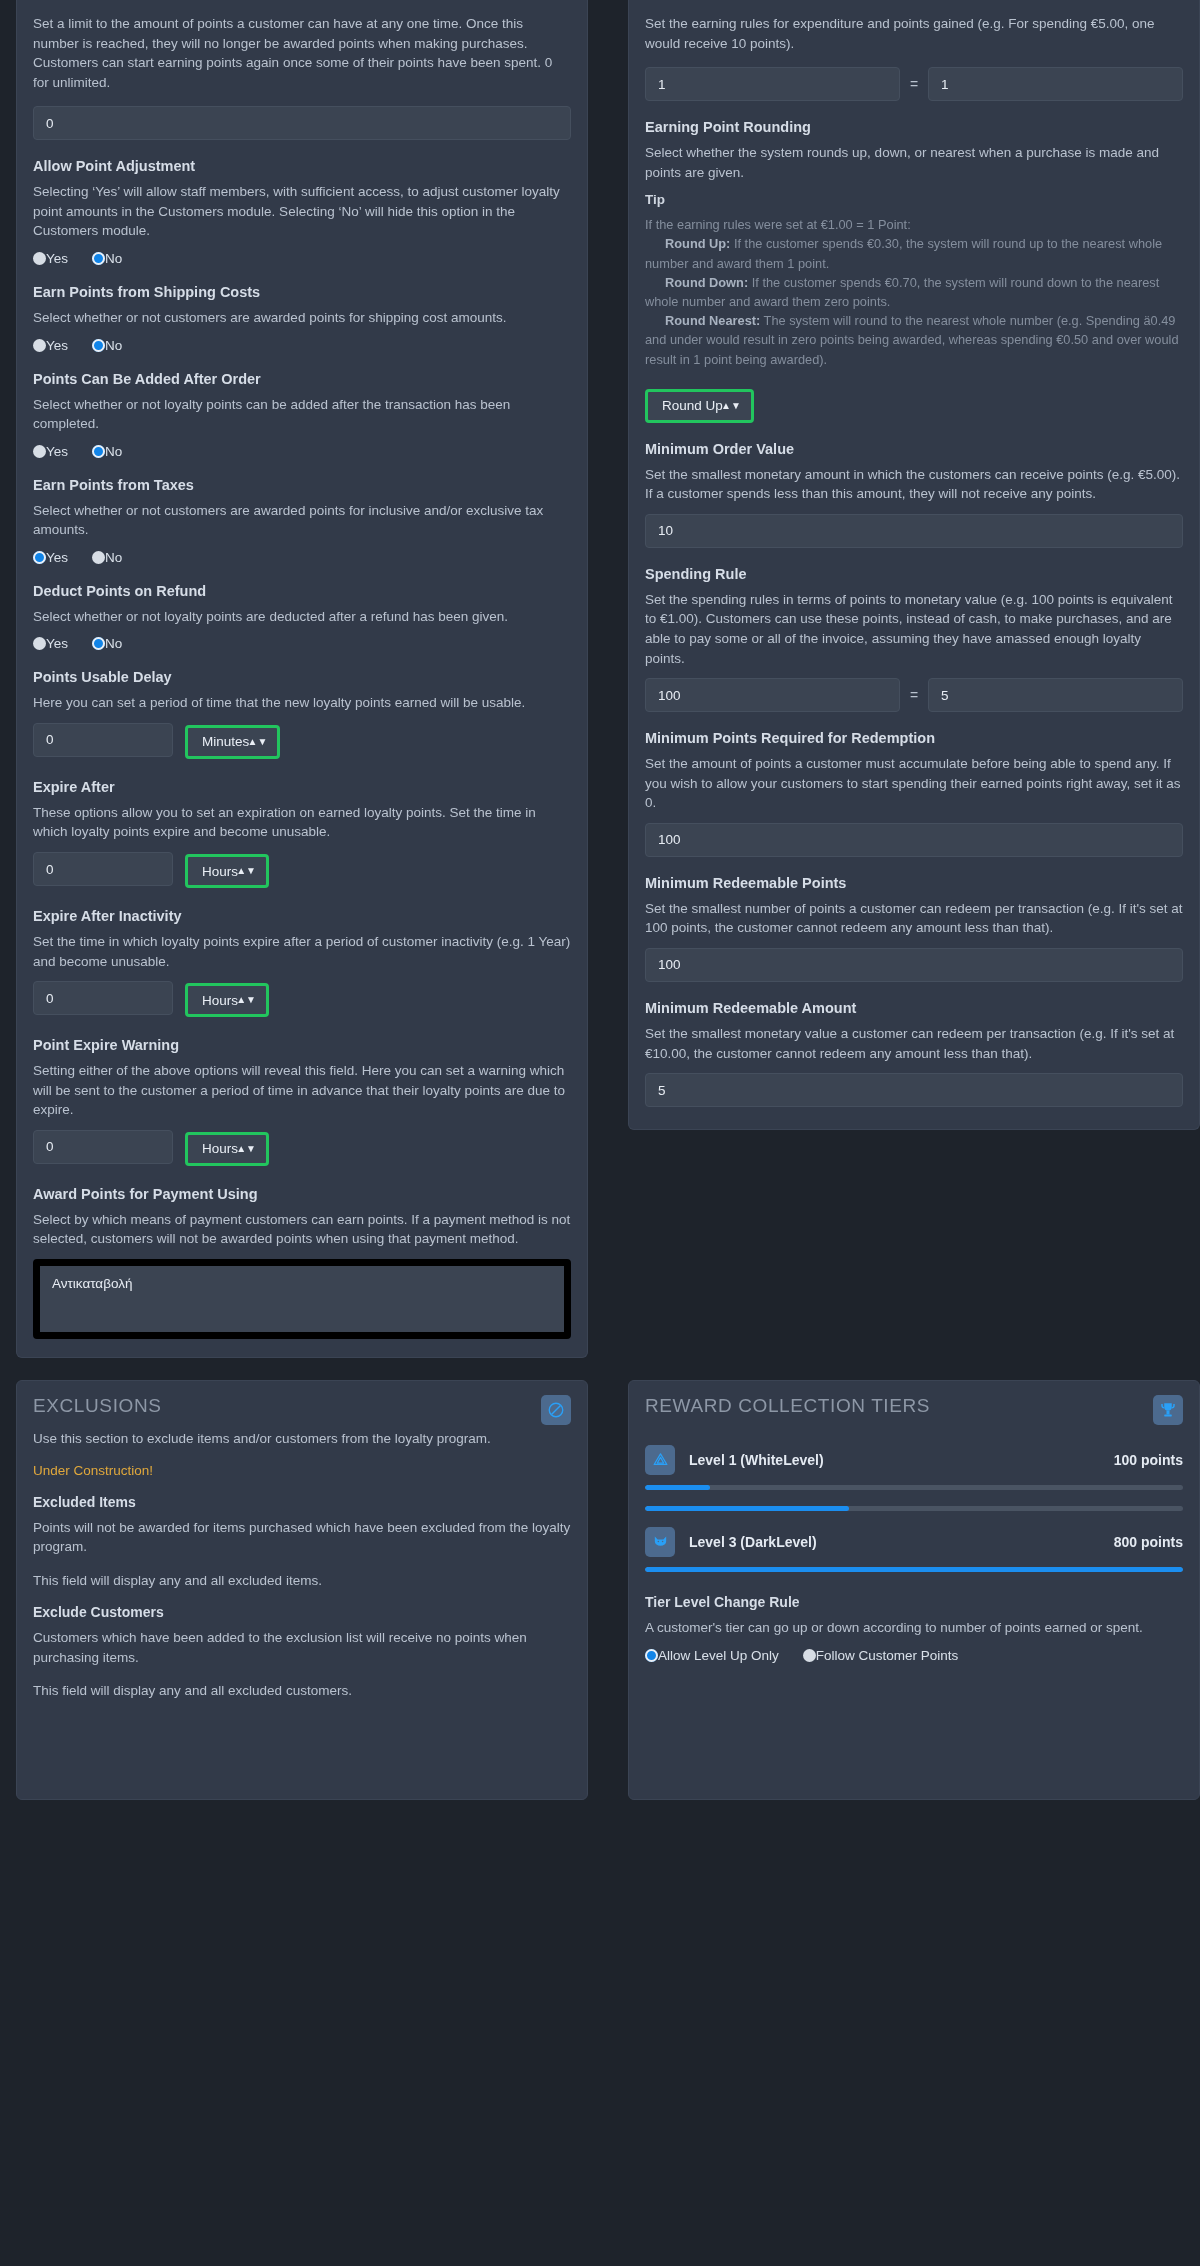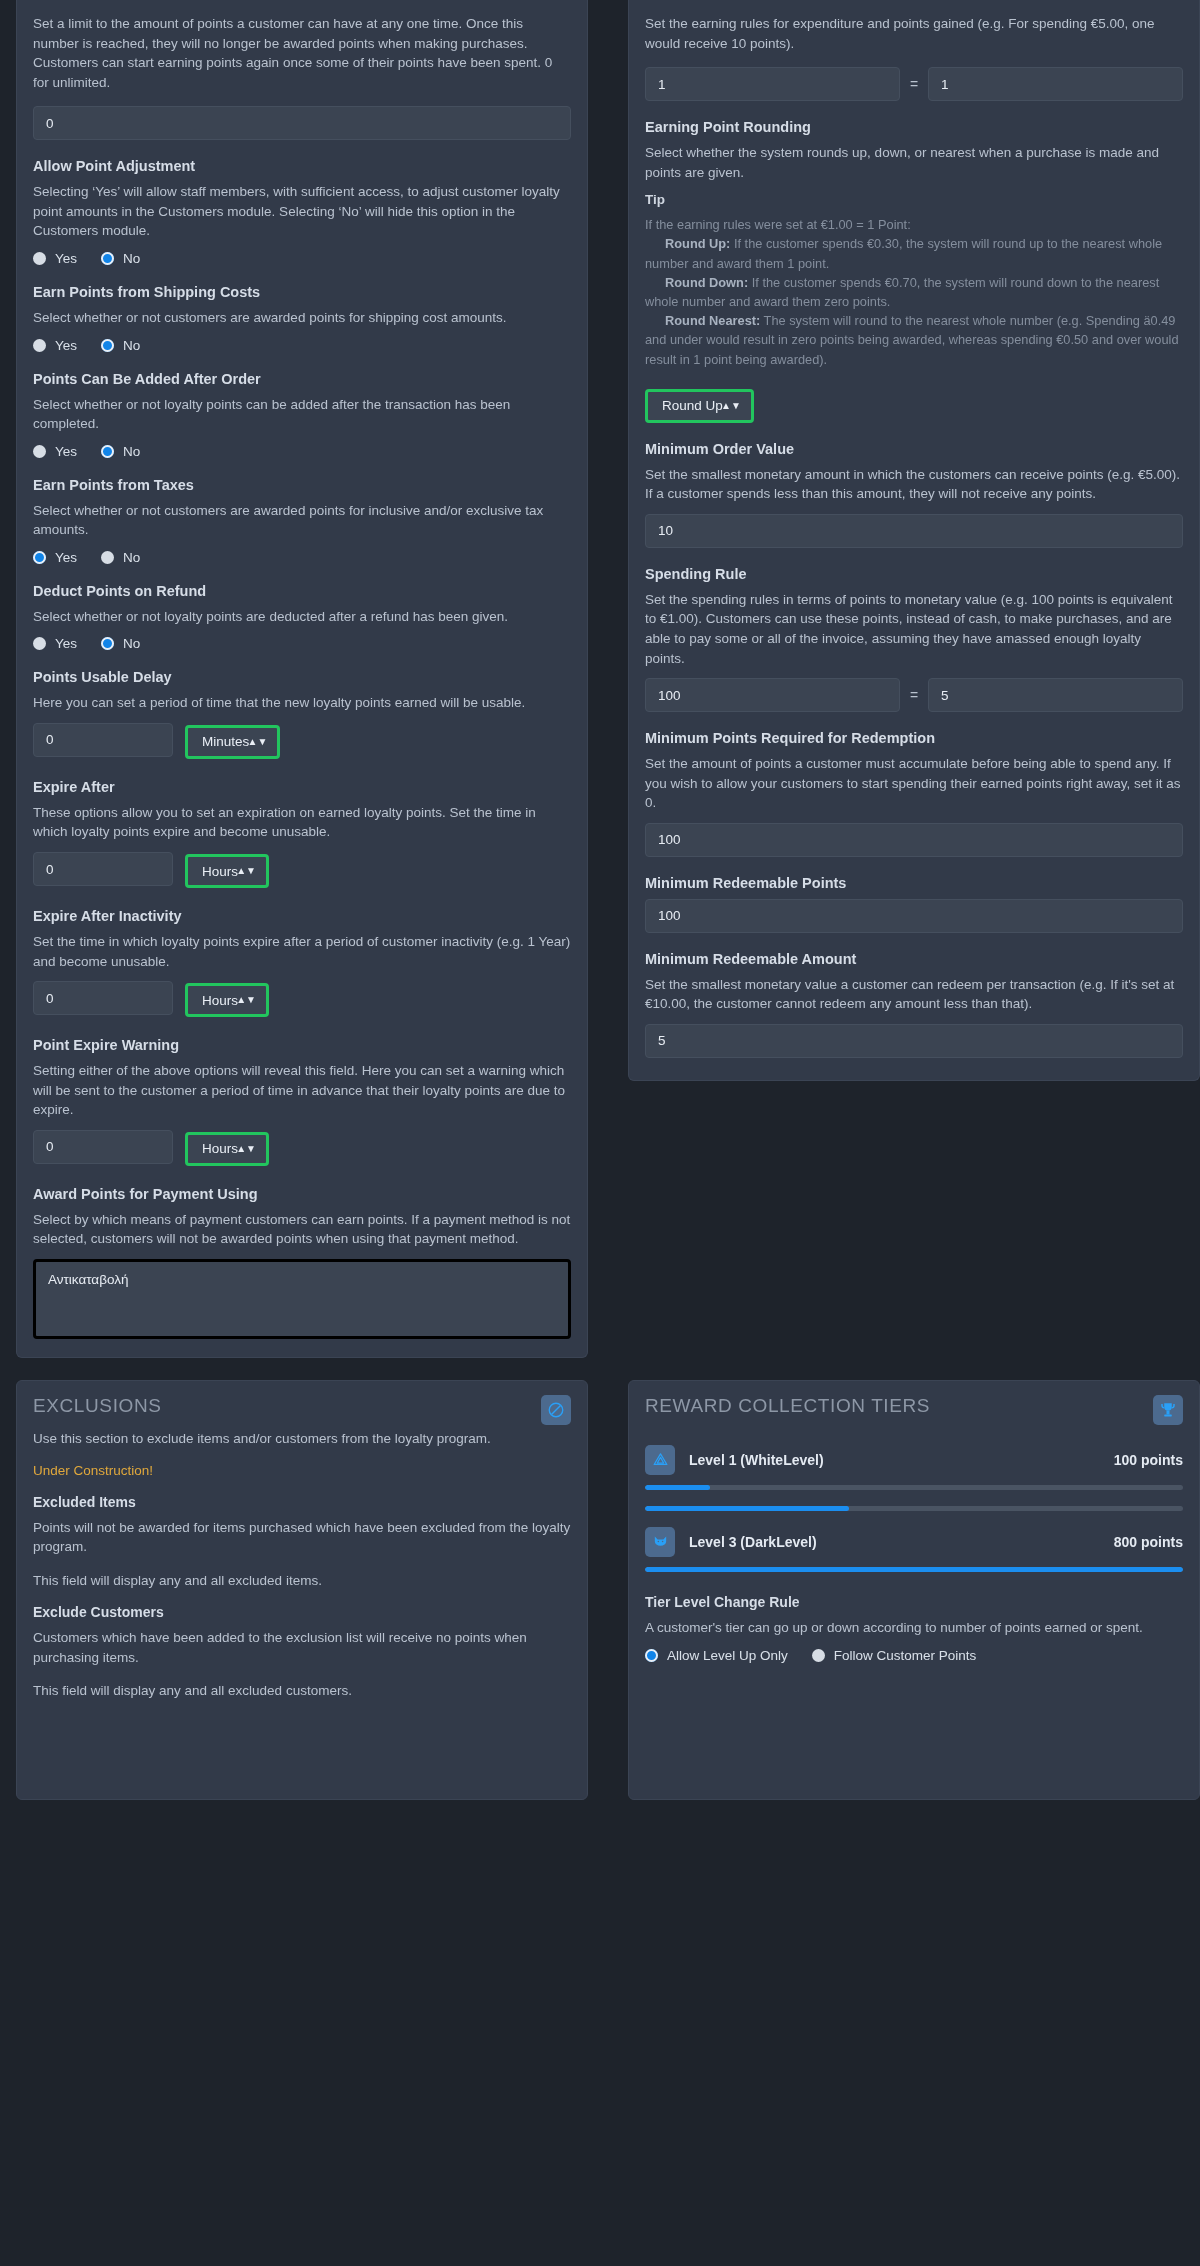--- a/index.html
+++ b/index.html
@@ -89,21 +89,21 @@
     font-size: 13.5px;
     padding: 0 12px;
     margin: 0 0 4px 0;
     font-family: "Liberation Sans", sans-serif;
   }
   .textarea {
     display: block;
     width: 100%;
     height: 80px;
     background: #3b4452;
-    border: 3px solid #000000;
+    border: 7px solid #000000;
     border-radius: 4px;
     color: #e7ecf3;
     font-size: 13.5px;
     padding: 10px 12px;
     font-family: "Liberation Sans", sans-serif;
     resize: none;
   }
   .row { display: flex; align-items: center; gap: 10px; margin-bottom: 4px;}
   .row .input { margin-bottom: 0; }
   .eq { color: #b9c2cf; font-size: 14px; }
@@ -125,21 +125,21 @@
   .selbox .caret {
     position: absolute; right: 10px; top: 50%;
     transform: translateY(-50%);
     color: #e9eef5; font-size: 10px; line-height: 1;
   }
   .unit-row { display: flex; gap: 12px; align-items: center; }
   .unit-row .input { width: 140px; flex: 0 0 140px; }
 
   
   .radios { display: flex; align-items: center; gap: 24px; margin: 2px 0 4px 0; }
-  .radio { display: flex; align-items: center; gap: 9px; cursor: pointer; }
+  .radio { display: flex; align-items: center; cursor: pointer; }
   .dot {
     width: 13px; height: 13px; border-radius: 50%;
     background: #d7dde5; display:inline-block; flex:0 0 13px;
     position: relative;
   }
   .dot.on { background: #1184e8; box-shadow: inset 0 0 0 2px #e9eef5; }
   .radio span { color: #d9e0e9; font-size: 13.5px; }
 
   
   .sec-head { display: flex; justify-content: space-between; align-items: flex-start; }
@@ -325,20 +325,21 @@
         <input class="input" value="100" style="">
         <span class="eq">=</span>
         <input class="input" value="5" style="">
       </div>
 
       <div class="field-label">Minimum Points Required for Redemption</div>
       <p class="desc tight">Set the amount of points a customer must accumulate before being able to spend any. If you wish to allow your customers to start spending their earned points right away, set it as 0.</p>
       <input class="input" value="100" style="">
 
       <div class="field-label">Minimum Redeemable Points</div>
+      <p class="desc tight">Set the smallest number of points a customer can redeem per transaction (e.g. If it's set at 100 points, the customer cannot redeem any amount less than that).</p>
       <input class="input" value="100" style="">
 
       <div class="field-label">Minimum Redeemable Amount</div>
       <p class="desc tight">Set the smallest monetary value a customer can redeem per transaction (e.g. If it's set at €10.00, the customer cannot redeem any amount less than that).</p>
       <input class="input" value="5" style="">
     </div>
   </div>
 
   <div style="width:1200px;height:22px"></div>
 

